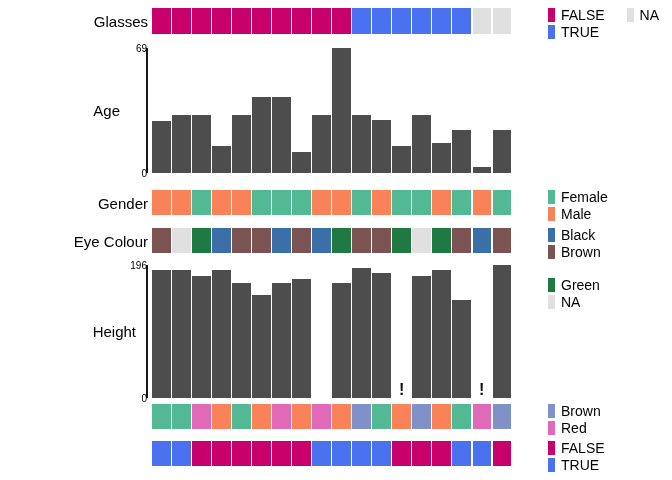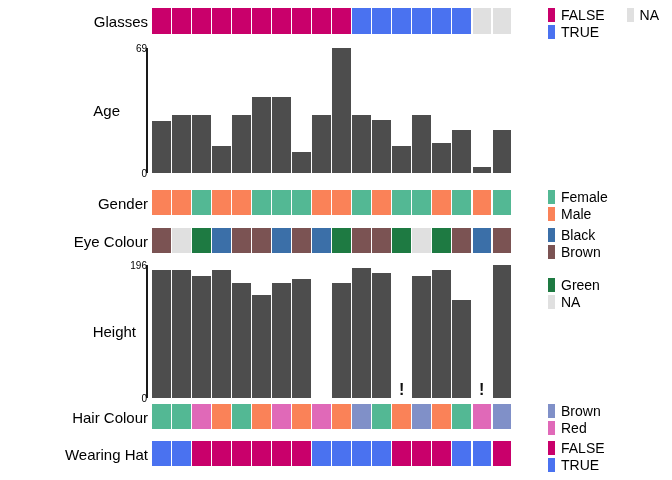--- a/index.html
+++ b/index.html
@@ -304,23 +304,20 @@
         </div>
         <div class="barslot" style="width: 18.5444px;">
           <span class="bang">!</span>
         </div>
         <div class="barslot" style="width: 18.5444px;">
           <div class="bar" style="height: 133px; background: rgb(77, 77, 77);"></div>
         </div>
       </div>
     </div>
     <div class="row" style="top: 404px; height: 25px;">
-      <div class="labelbox">
-        <div class="rowlabel">Hair Colour</div>
-      </div>
       <div class="tiles" style="left: 152px; width: 361px;">
         <div class="tile" style="width: 18.5444px; background: rgb(83, 184, 148);"></div>
         <div class="tile" style="width: 18.5444px; background: rgb(83, 184, 148);"></div>
         <div class="tile" style="width: 18.5444px; background: rgb(224, 105, 184);"></div>
         <div class="tile" style="width: 18.5444px; background: rgb(250, 130, 88);"></div>
         <div class="tile" style="width: 18.5444px; background: rgb(83, 184, 148);"></div>
         <div class="tile" style="width: 18.5444px; background: rgb(250, 130, 88);"></div>
         <div class="tile" style="width: 18.5444px; background: rgb(224, 105, 184);"></div>
         <div class="tile" style="width: 18.5444px; background: rgb(250, 130, 88);"></div>
         <div class="tile" style="width: 18.5444px; background: rgb(224, 105, 184);"></div>
@@ -341,23 +338,20 @@
           <span class="swatch" style="background: rgb(128, 144, 200);"></span>
           <span class="legtext">Brown</span>
         </div>
         <div class="legitem">
           <span class="swatch" style="background: rgb(224, 105, 184);"></span>
           <span class="legtext">Red</span>
         </div>
       </div>
     </div>
     <div class="row" style="top: 441px; height: 25px;">
-      <div class="labelbox">
-        <div class="rowlabel">Wearing Hat</div>
-      </div>
       <div class="tiles" style="left: 152px; width: 361px;">
         <div class="tile" style="width: 18.5444px; background: rgb(74, 114, 240);"></div>
         <div class="tile" style="width: 18.5444px; background: rgb(74, 114, 240);"></div>
         <div class="tile" style="width: 18.5444px; background: rgb(201, 0, 107);"></div>
         <div class="tile" style="width: 18.5444px; background: rgb(201, 0, 107);"></div>
         <div class="tile" style="width: 18.5444px; background: rgb(201, 0, 107);"></div>
         <div class="tile" style="width: 18.5444px; background: rgb(201, 0, 107);"></div>
         <div class="tile" style="width: 18.5444px; background: rgb(201, 0, 107);"></div>
         <div class="tile" style="width: 18.5444px; background: rgb(201, 0, 107);"></div>
         <div class="tile" style="width: 18.5444px; background: rgb(74, 114, 240);"></div>

